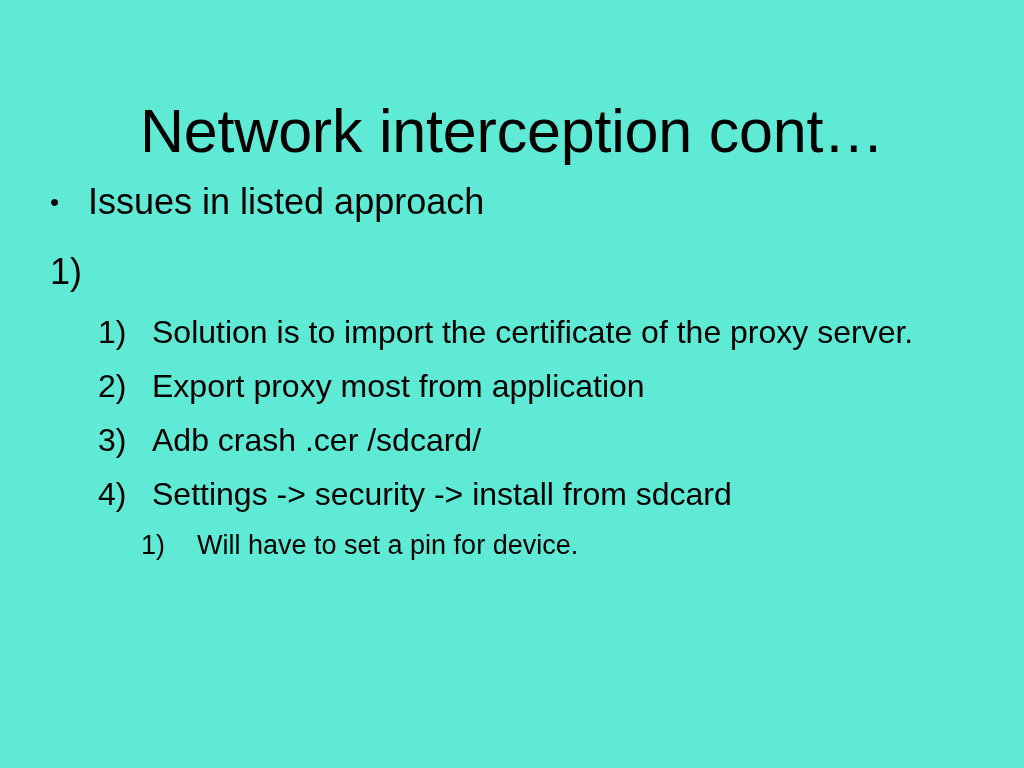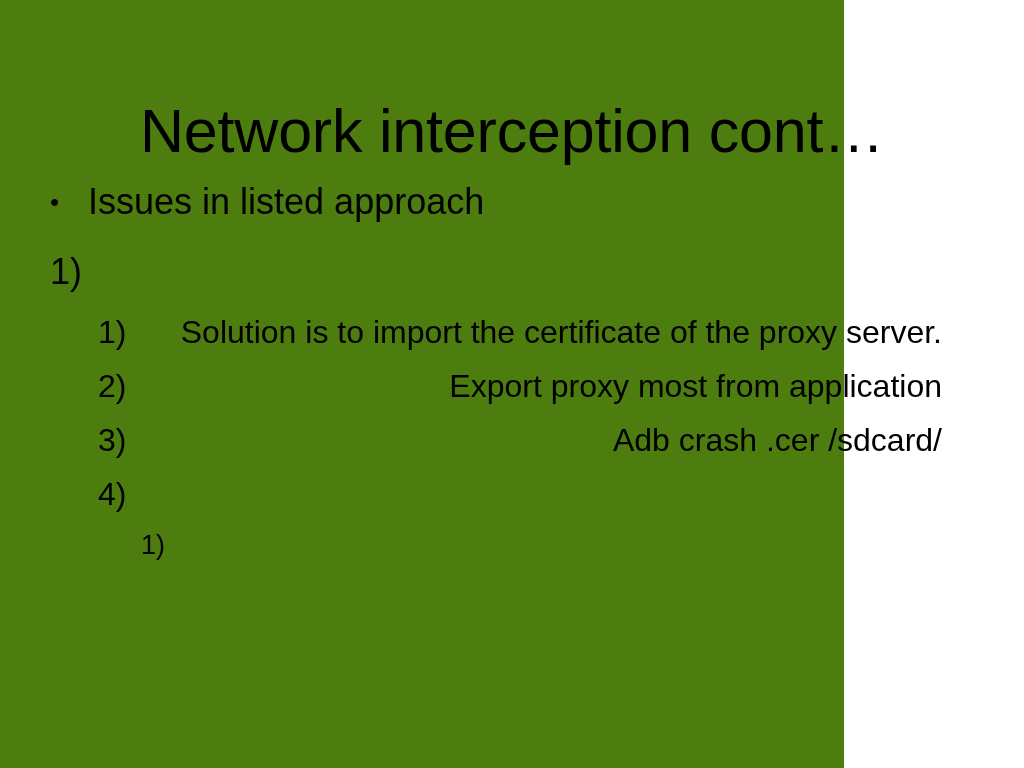--- a/index.html
+++ b/index.html
@@ -10,23 +10,23 @@
     width: 1024px;
     height: 768px;
     background: #ffffff;
     font-family: "Liberation Sans", sans-serif;
     color: #000000;
     overflow: hidden;
   }
 
   .slide {
     position: relative;
-    width: 844px;
+    width: 1024px;
     height: 768px;
-    background: #4d7c0f;
+    background: #5eead4;
     box-sizing: border-box;
   }
 
   
   .slide-title {
     position: absolute;
     top: 58px;
     left: 40px;
     width: 944px;
     text-align: center;
@@ -88,21 +88,20 @@
     font-size: 32px;
     line-height: 44px;
     padding-left: 98px;
     padding-right: 60px;
   }
   .level-2 .marker {
     width: 54px;
   }
   .level-2 .bullet-text {
     max-width: 790px;
-    text-align: right;
   }
 
   
   .level-3 {
     font-size: 27px;
     line-height: 38px;
     padding-left: 141px;
     padding-right: 60px;
   }
   .level-3 .marker {
@@ -147,22 +146,24 @@
 
     <div class="bullet-row level-2">
       <span class="marker">3)</span>
       <span class="bullet-text">Adb crash .cer /sdcard/</span>
     </div>
 
     <div class="spacer-3"></div>
 
     <div class="bullet-row level-2">
       <span class="marker">4)</span>
+      <span class="bullet-text">Settings -&gt; security -&gt; install from sdcard</span>
     </div>
 
     <div class="spacer-3"></div>
 
     <div class="bullet-row level-3">
       <span class="marker">1)</span>
+      <span class="bullet-text">Will have to set a pin for device.</span>
     </div>
 
   </div>
 </div>
 
 </body></html>

